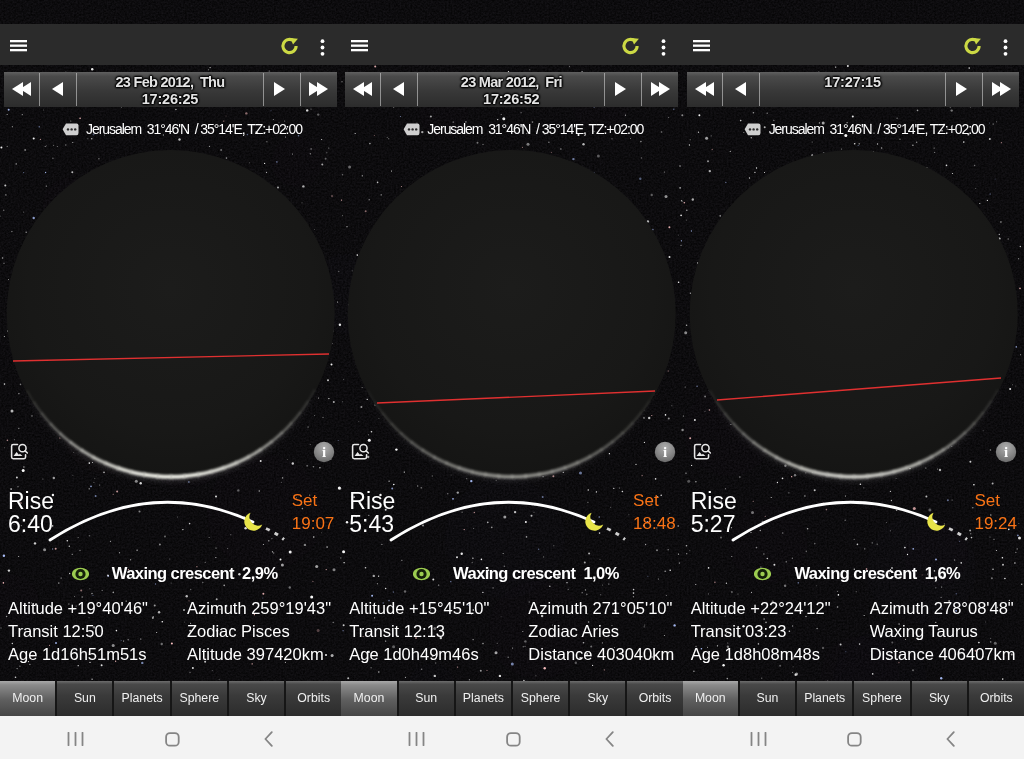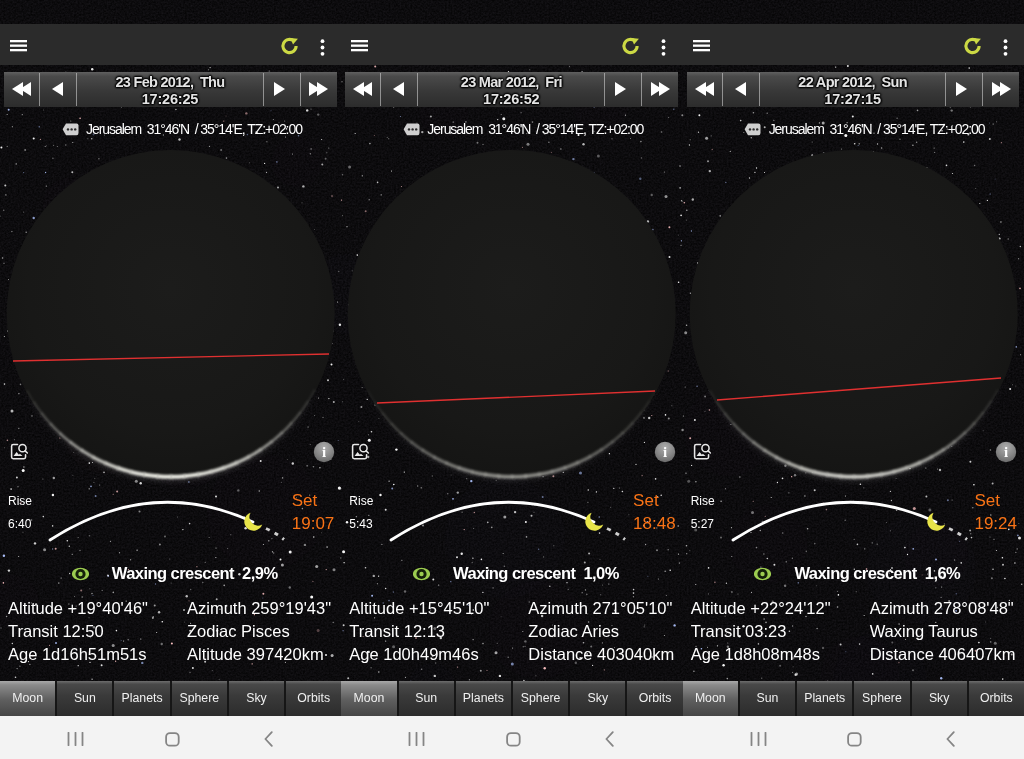--- a/index.html
+++ b/index.html
@@ -17,21 +17,21 @@
 .db:nth-child(1){width:35px}.db:nth-child(3){width:36px}.db:nth-child(7){width:36px}.db:nth-child(9){width:36px}
 .sep{width:1px;background:rgba(220,220,220,0.55);margin:1px 0}
 .dc{flex:1;text-align:center;color:#fff;font-weight:bold;padding-top:2.5px;color:#e4e4e4;
  text-shadow:0 0 2px #000,0 1px 2px #000,0 -1px 2px #000,1px 0 2px #000,-1px 0 2px #000}
 .d1{font-size:14.5px;line-height:17px;letter-spacing:-0.7px}
 .d2{font-size:14.5px;line-height:17px;letter-spacing:-0.2px}
 .locb{position:absolute;left:61.5px;top:122.5px}
 .loct{position:absolute;left:86px;top:121px;color:#fff;font-size:14px;letter-spacing:-1.05px;white-space:nowrap}
 .ic1{position:absolute;left:9px;top:442px}
 .ic2{position:absolute;left:312.5px;top:441px}
-.rise{position:absolute;left:8px;top:490px;color:#fff;font-size:12px;line-height:22.5px}
+.rise{position:absolute;left:8px;top:490px;color:#fff;font-size:23px;line-height:22.5px}
 .sset{position:absolute;right:7px;top:490px;color:#f97316;font-size:17px;line-height:22.5px;text-align:left}
 .arc{position:absolute;left:0}
 .phase{position:absolute;top:564px;left:4px;width:100%;display:flex;align-items:center;justify-content:center;gap:23px;color:#fff;font-size:16.5px;letter-spacing:-0.55px}
 .stats{position:absolute;top:597px;color:#fff;font-size:16.5px}
 .stats div{height:23px;line-height:23px}
 .sl{left:8px}
 .sr{left:187px}
 .tabs{position:absolute;top:681px;left:0;width:100%;height:34.5px;display:flex;background:#a3a3a3}
 .tab{flex:1;display:flex;align-items:center;justify-content:center;color:#f0f0f0;font-size:12.3px;
  background:linear-gradient(#6e6e6e 0%,#494949 9%,#3a3a3a 42%,#2c2c2c 100%);
@@ -2341,21 +2341,20 @@
         </svg>
       </div>
       <div class="sep"></div>
  <div class="db">
         <svg width="16" height="14" viewBox="0 0 16 14">
           <path d="M 13 0 L 13 14 L 2 7 Z" fill="#fff"></path>
         </svg>
       </div>
       <div class="sep"></div>
  <div class="dc">
-        <div class="d1">22 Apr 2012,&nbsp; Sun</div>
         <div class="d2">17:27:15</div>
       </div>
       <div class="sep"></div>
  <div class="db">
         <svg width="16" height="14" viewBox="0 0 16 14">
           <path d="M 0 0 L 0 14 L 11 7 Z" fill="#fff"></path>
         </svg>
       </div>
       <div class="sep"></div>
  <div class="db">

